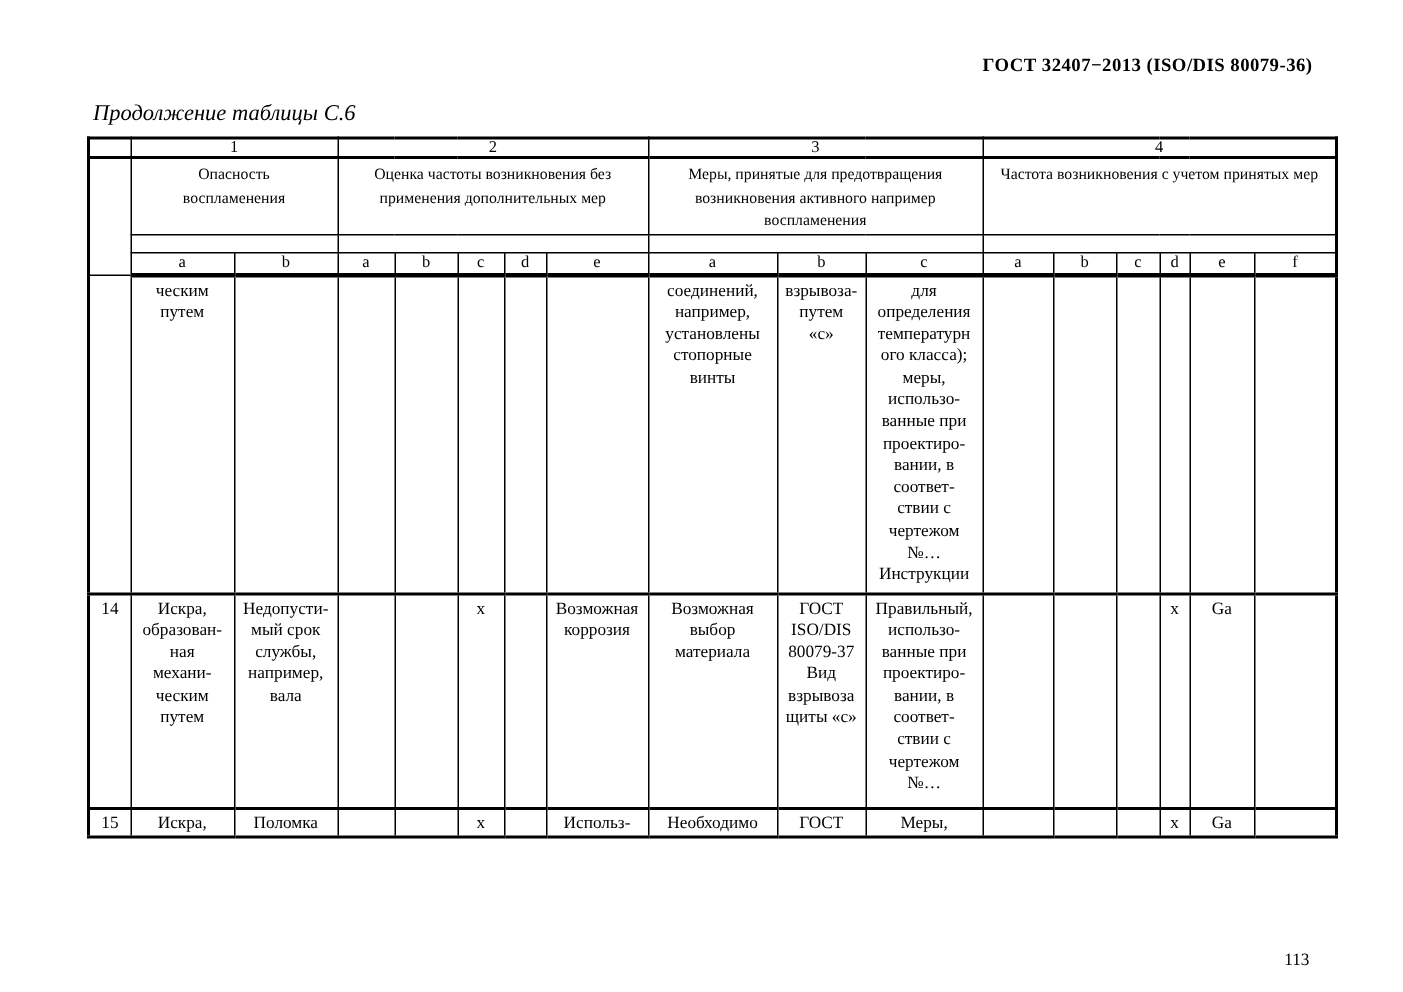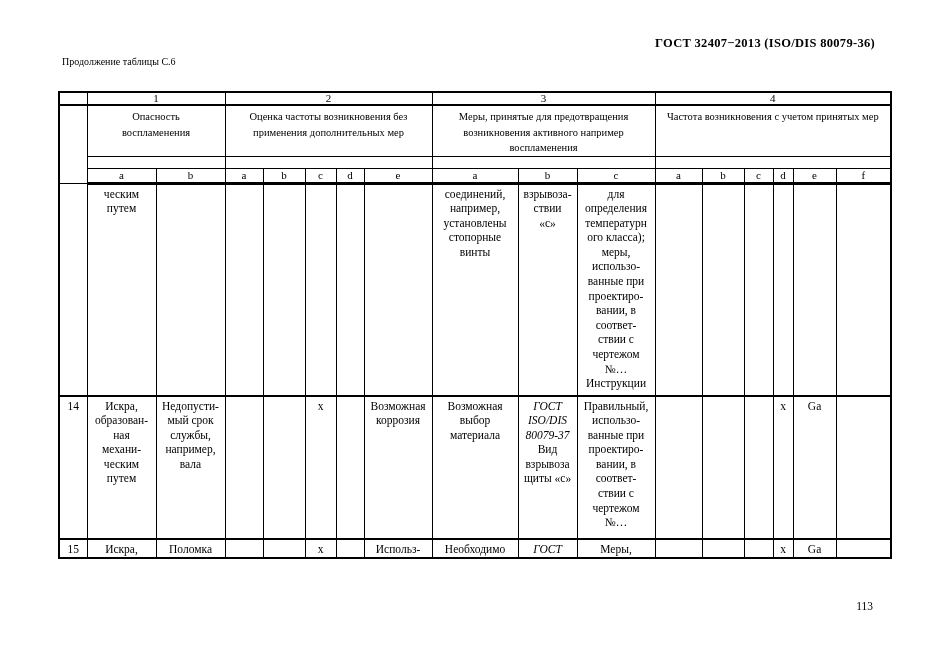--- a/index.html
+++ b/index.html
@@ -19,23 +19,24 @@
   .doc-header {
     position: absolute;
     top: 36px;
     right: 60px;
     font-size: 12.5px;
     font-weight: bold;
     letter-spacing: 0.3px;
   }
   .caption {
     position: absolute;
-    top: 56px;
+    top: 68px;
     left: 62px;
-    font-size: 10px;
+    font-size: 15px;
+    font-style: italic;
   }
   table.gost {
     position: absolute;
     top: 91px;
     left: 58px;
     width: 833px;
     border-collapse: collapse;
     table-layout: fixed;
     border: 2px solid #000;
   }
@@ -74,30 +75,29 @@
     line-height: 13px;
     vertical-align: middle;
     border-bottom-width: 3px;
   }
   tr.body td { border-bottom-width: 2px; }
   tr.r0 td { height: 208px; }
   tr.r1 td { height: 139px; }
   tr.r2 td { height: 15px; margin-top: 12px; }
   .ref {
     display: block;
-    font-style: italic;
     white-space: pre-line;
   }
   .rest {
     display: block;
     white-space: pre-line;
   }
   .page-number {
     position: absolute;
-    top: 600px;
+    top: 634px;
     right: 62px;
     font-size: 11.5px;
   }
 </style>
 </head>
 <body>
 
 <div class="page">
   <div class="doc-header">ГОСТ 32407−2013 (ISO/DIS 80079-36)</div>
   <div class="caption">Продолжение таблицы С.6</div>
@@ -179,21 +179,21 @@
       <td></td>
       <td></td>
       <td></td>
       <td></td>
       <td class="gs">соединений,
 например,
 установлены
 стопорные
 винты</td>
       <td>взрывоза-
-ствии
+путем
 «с»</td>
       <td>для
 определения
 температурн
 ого класса);
 меры,
 использо-
 ванные при
 проектиро-
 вании, в

